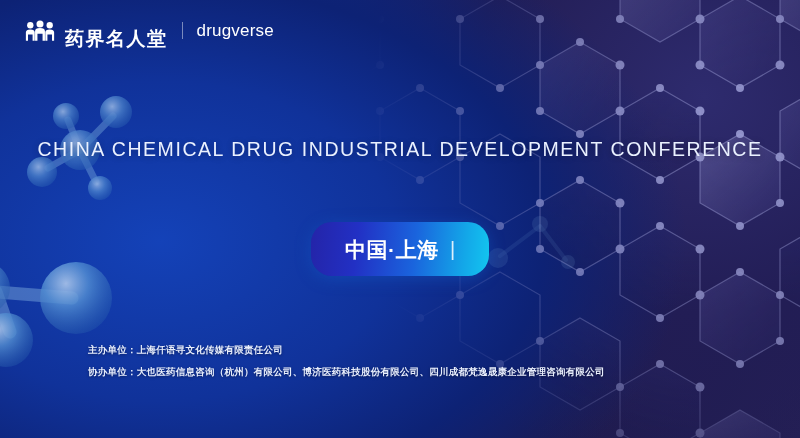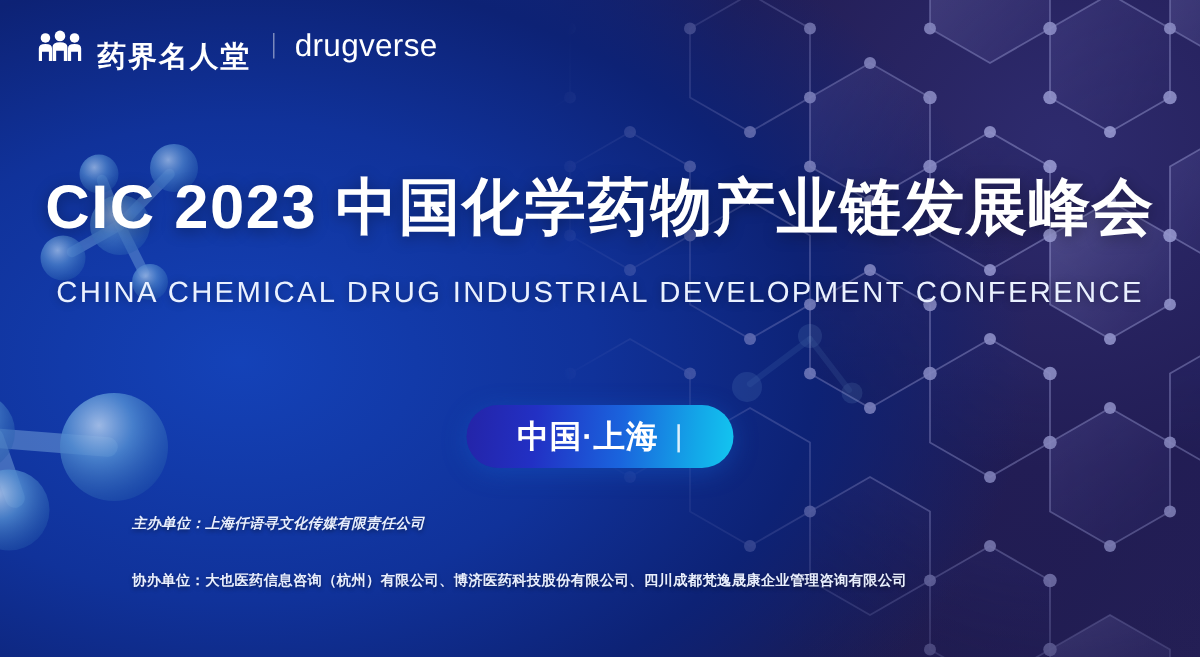--- a/index.html
+++ b/index.html
@@ -57,21 +57,21 @@
     margin-top: 16px;
   }
   #logo-divider {
     width: 1px;
     height: 17px;
     background: rgba(255,255,255,.45);
     margin: 0 4px;
   }
   #brand-en {
     color: #ffffff;
-    font-size: 21px;
+    font-size: 17px;
     font-weight: 400;
     letter-spacing: .2px;
     line-height: 1;
     white-space: nowrap;
   }
 
   
   #title-block {
     position: absolute;
     top: 116px; left: 0; right: 0;
@@ -104,27 +104,26 @@
     top: 222px; left: 0; right: 0;
     display: flex;
     justify-content: center;
     z-index: 5;
   }
   #date-pill {
     display: flex;
     align-items: center;
     justify-content: center;
     gap: 11px;
-    height: 42px;
+    height: 54px;
     padding: 0 34px;
     border-radius: 21px;
     background: linear-gradient(96deg, #2424a8 0%, #2230c4 26%, #1a64dd 58%, #13a6e8 85%, #13c6f0 100%);
     box-shadow: 0 3px 16px rgba(20,90,200,.45);
     white-space: nowrap;
-    margin-top: 48px;
   }
   #pill-location, #pill-date {
     color: #ffffff;
     font-size: 21px;
     font-weight: 700;
     letter-spacing: .6px;
     line-height: 1;
   }
   #pill-separator {
     color: rgba(255,255,255,.85);
@@ -141,21 +140,21 @@
   }
   .organizer-line {
     color: #e8eefc;
     font-size: 9.5px;
     font-weight: 700;
     letter-spacing: .25px;
     line-height: 1;
     white-space: nowrap;
     text-shadow: 0 1px 3px rgba(0,0,0,.4);
   }
-  #organizer-host { margin-bottom: 28px; font-style: italic; }
+  #organizer-host { margin-bottom: 12px; }
 </style>
 </head>
 <body>
 
 <div id="banner">
 
   <svg id="hex-layer" viewBox="0 0 470 520" preserveAspectRatio="none">
     <defs>
       <linearGradient id="hexFillA" x1="0" y1="0" x2="1" y2="1">
         <stop offset="0%" stop-color="#4e4a8f" stop-opacity=".55"></stop>
@@ -342,21 +341,20 @@
         <circle cx="28" cy="5.5" r="3.6"></circle>
         <path d="M23 23 L23 13.5 Q23 10.2 28 10.2 Q33 10.2 33 13.5 L33 23 L30.6 23 L30.6 16 L25.4 16 L25.4 23 Z"></path>
       </g>
     </svg>
     <div id="brand-cn">药界名人堂</div>
     <div id="logo-divider"></div>
     <div id="brand-en">drugverse</div>
   </div>
 
   <div id="title-block">
-    <div id="main-title">CIC 2023 中国化学药物产业链发展峰会</div>
     <div id="subtitle">CHINA CHEMICAL DRUG INDUSTRIAL DEVELOPMENT CONFERENCE</div>
   </div>
 
   <div id="date-pill-wrap">
     <div id="date-pill">
       <span id="pill-location">中国·上海</span>
       <span id="pill-separator">|</span>
     </div>
   </div>
 

